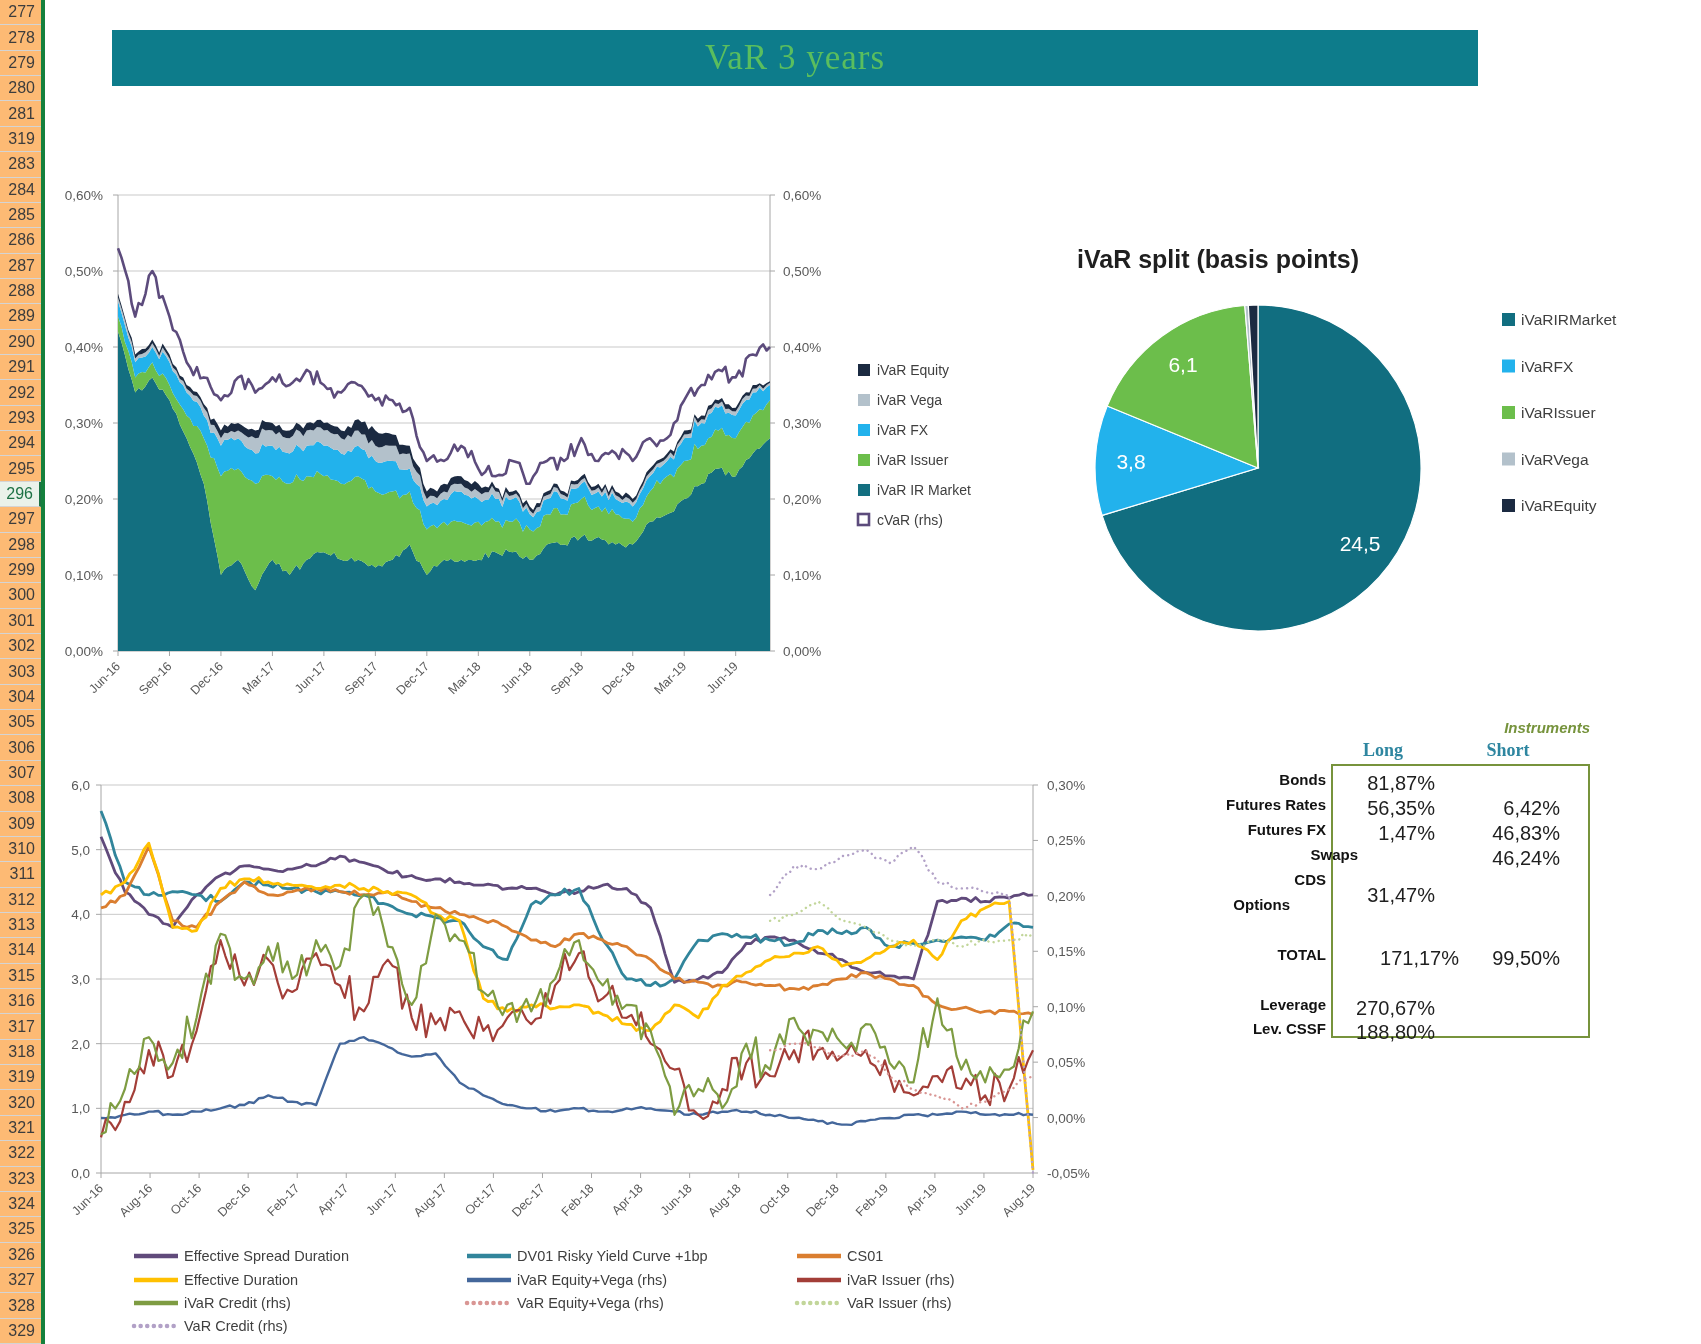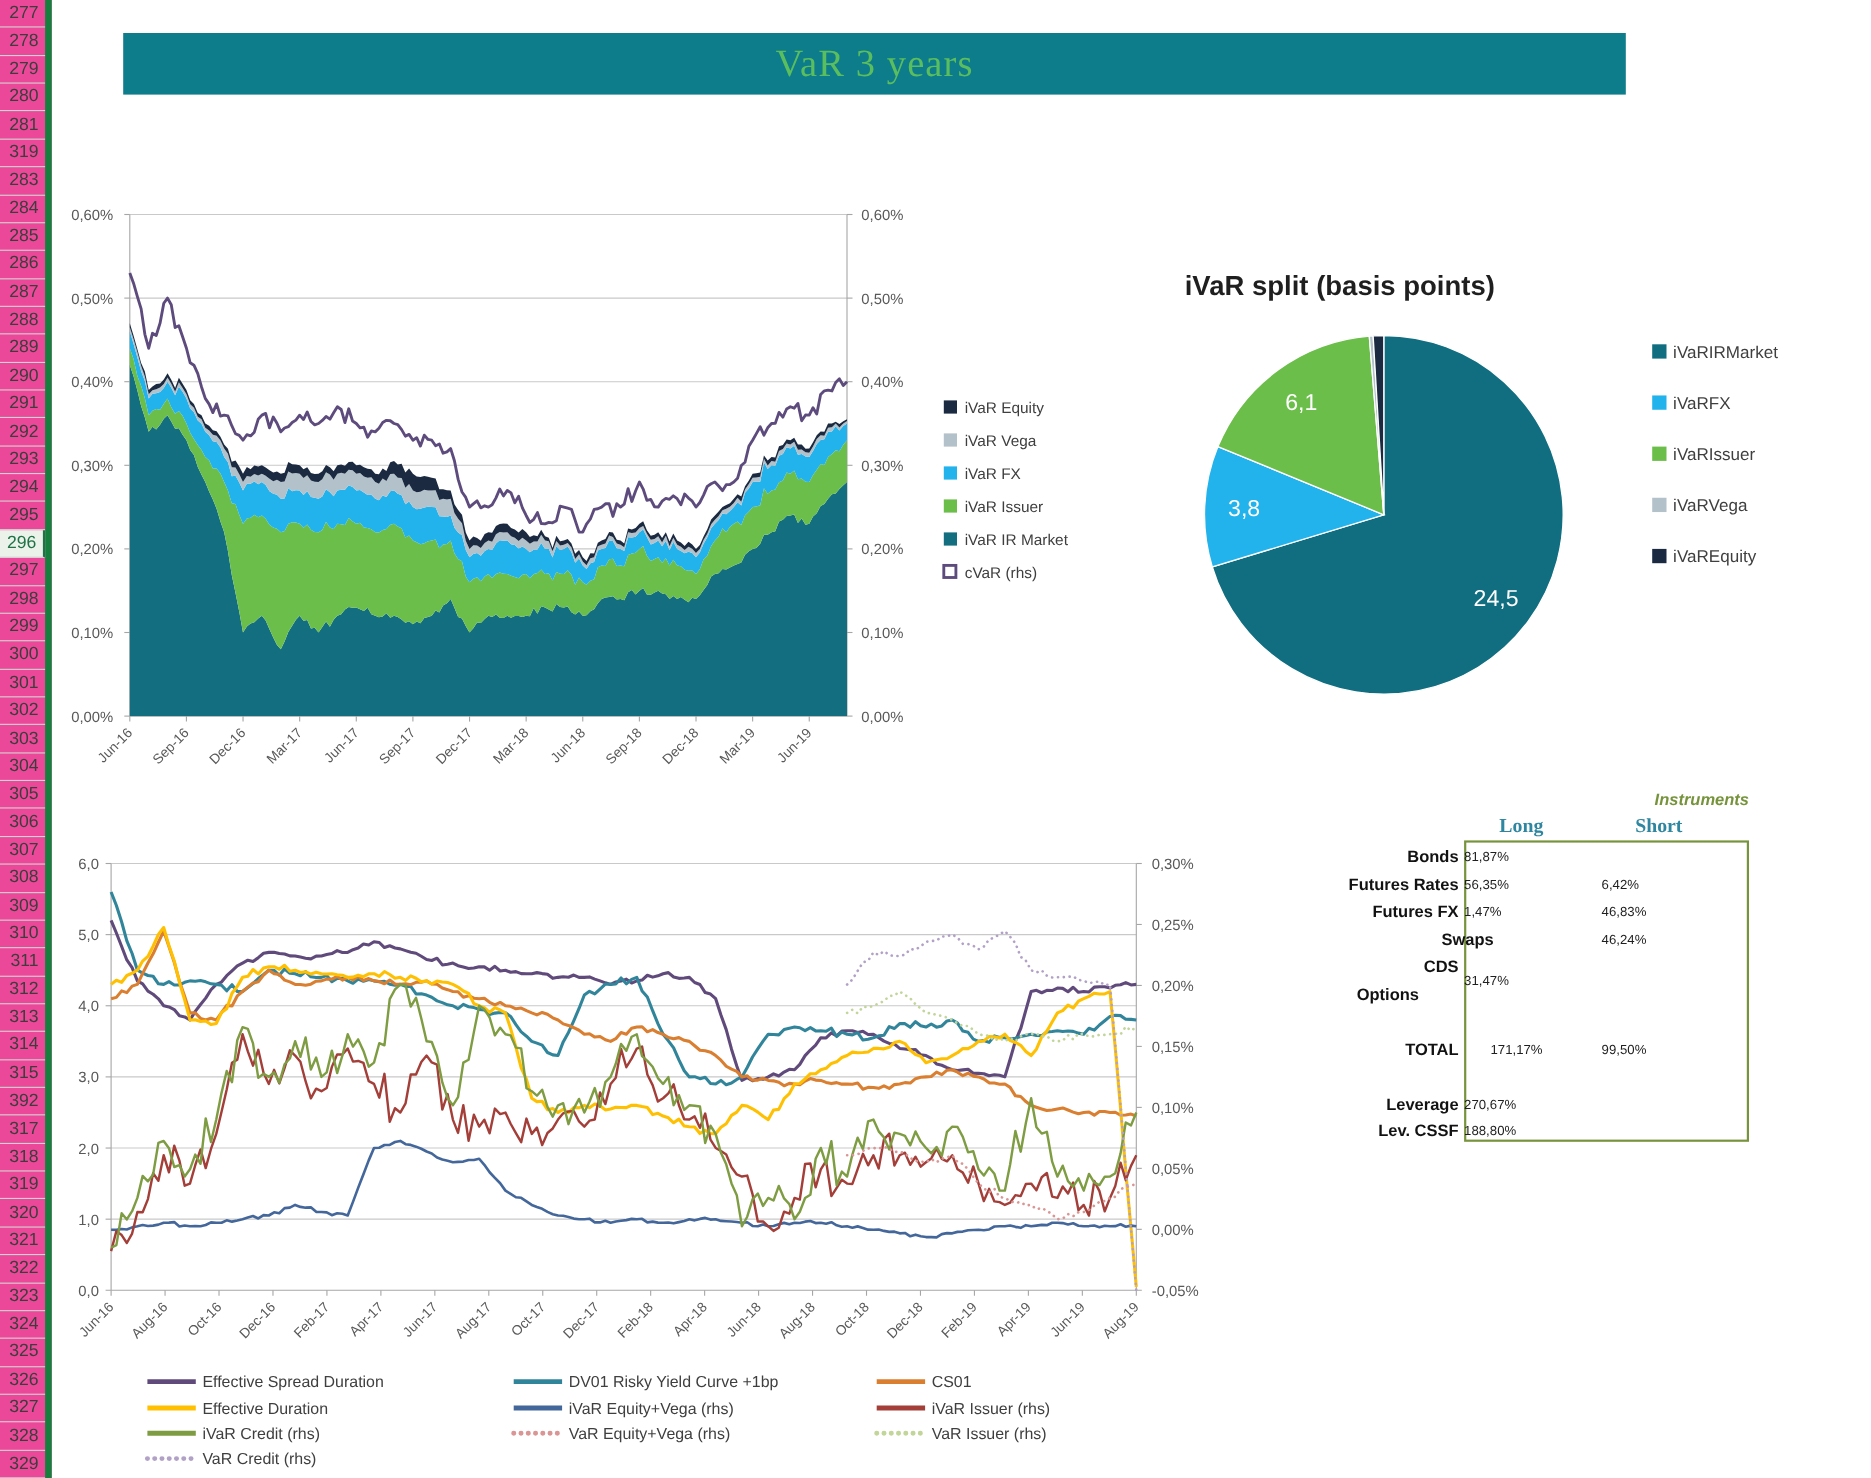--- a/index.html
+++ b/index.html
@@ -1,31 +1,31 @@
 <!DOCTYPE html>
 <html><head>
 <meta charset="utf-8">
 <style>
   html,body{margin:0;padding:0;background:#fff;}
   body{width:1701px;height:1344px;position:relative;font-family:"Liberation Sans",sans-serif;overflow:hidden;}
-  .rowhdr{position:absolute;left:0;top:0;width:41px;height:1344px;background:#ec4899;border-right:6px solid #15803d;z-index:5;text-align:right;}
+  .rowhdr{position:absolute;left:0;top:0;width:41px;height:1344px;background:#fdba74;border-right:4px solid #15803d;z-index:5;text-align:right;}
   .rownum{box-sizing:border-box;height:25.36px;display:flex;align-items:center;justify-content:flex-end;
           padding-right:6px;font-size:16px;color:#3D3D3D;border-bottom:1px solid #D4D4D4;}
   .rownum.sel{background:#EAF2EA;color:#1E7245;border-right:2px solid #1E7245;}
   .banner{position:absolute;left:112px;top:30px;width:1366px;height:56px;background:#0D7C8B;
           display:flex;align-items:center;justify-content:center;z-index:4;}
   .banner span{font-family:"Liberation Serif",serif;font-size:35px;color:#5ABE5E;letter-spacing:1px;}
   #canvas{position:absolute;left:0;top:0;z-index:2;}
   .tbl-abs{position:absolute;z-index:4;}
   .t-title{font-size:15px;font-weight:bold;font-style:italic;color:#76933C;text-align:center;}
   .t-colhdr{font-family:"Liberation Serif",serif;font-size:18px;font-weight:bold;color:#2E86A0;text-align:center;}
   .t-box{box-sizing:border-box;border:2px solid #77933C;background:transparent;}
   .t-label{font-size:15px;font-weight:bold;color:#121212;text-align:right;}
   .t-label.noitalic{font-style:normal;}
-  .t-val{font-size:12px;color:#1F1F1F;text-align:left;}
+  .t-val{font-size:20px;color:#1F1F1F;text-align:right;}
   svg text{font-family:"Liberation Sans",sans-serif;}
 </style>
 </head>
 <body>
 
 <div class="rowhdr" id="rowhdr">
     <div class="rownum">277</div>
     <div class="rownum">278</div>
     <div class="rownum">279</div>
     <div class="rownum">280</div>
@@ -57,21 +57,21 @@
     <div class="rownum">306</div>
     <div class="rownum">307</div>
     <div class="rownum">308</div>
     <div class="rownum">309</div>
     <div class="rownum">310</div>
     <div class="rownum">311</div>
     <div class="rownum">312</div>
     <div class="rownum">313</div>
     <div class="rownum">314</div>
     <div class="rownum">315</div>
-    <div class="rownum">392</div>
+    <div class="rownum">316</div>
     <div class="rownum">317</div>
     <div class="rownum">318</div>
     <div class="rownum">319</div>
     <div class="rownum">320</div>
     <div class="rownum">321</div>
     <div class="rownum">322</div>
     <div class="rownum">323</div>
     <div class="rownum">324</div>
     <div class="rownum">325</div>
     <div class="rownum">326</div>

